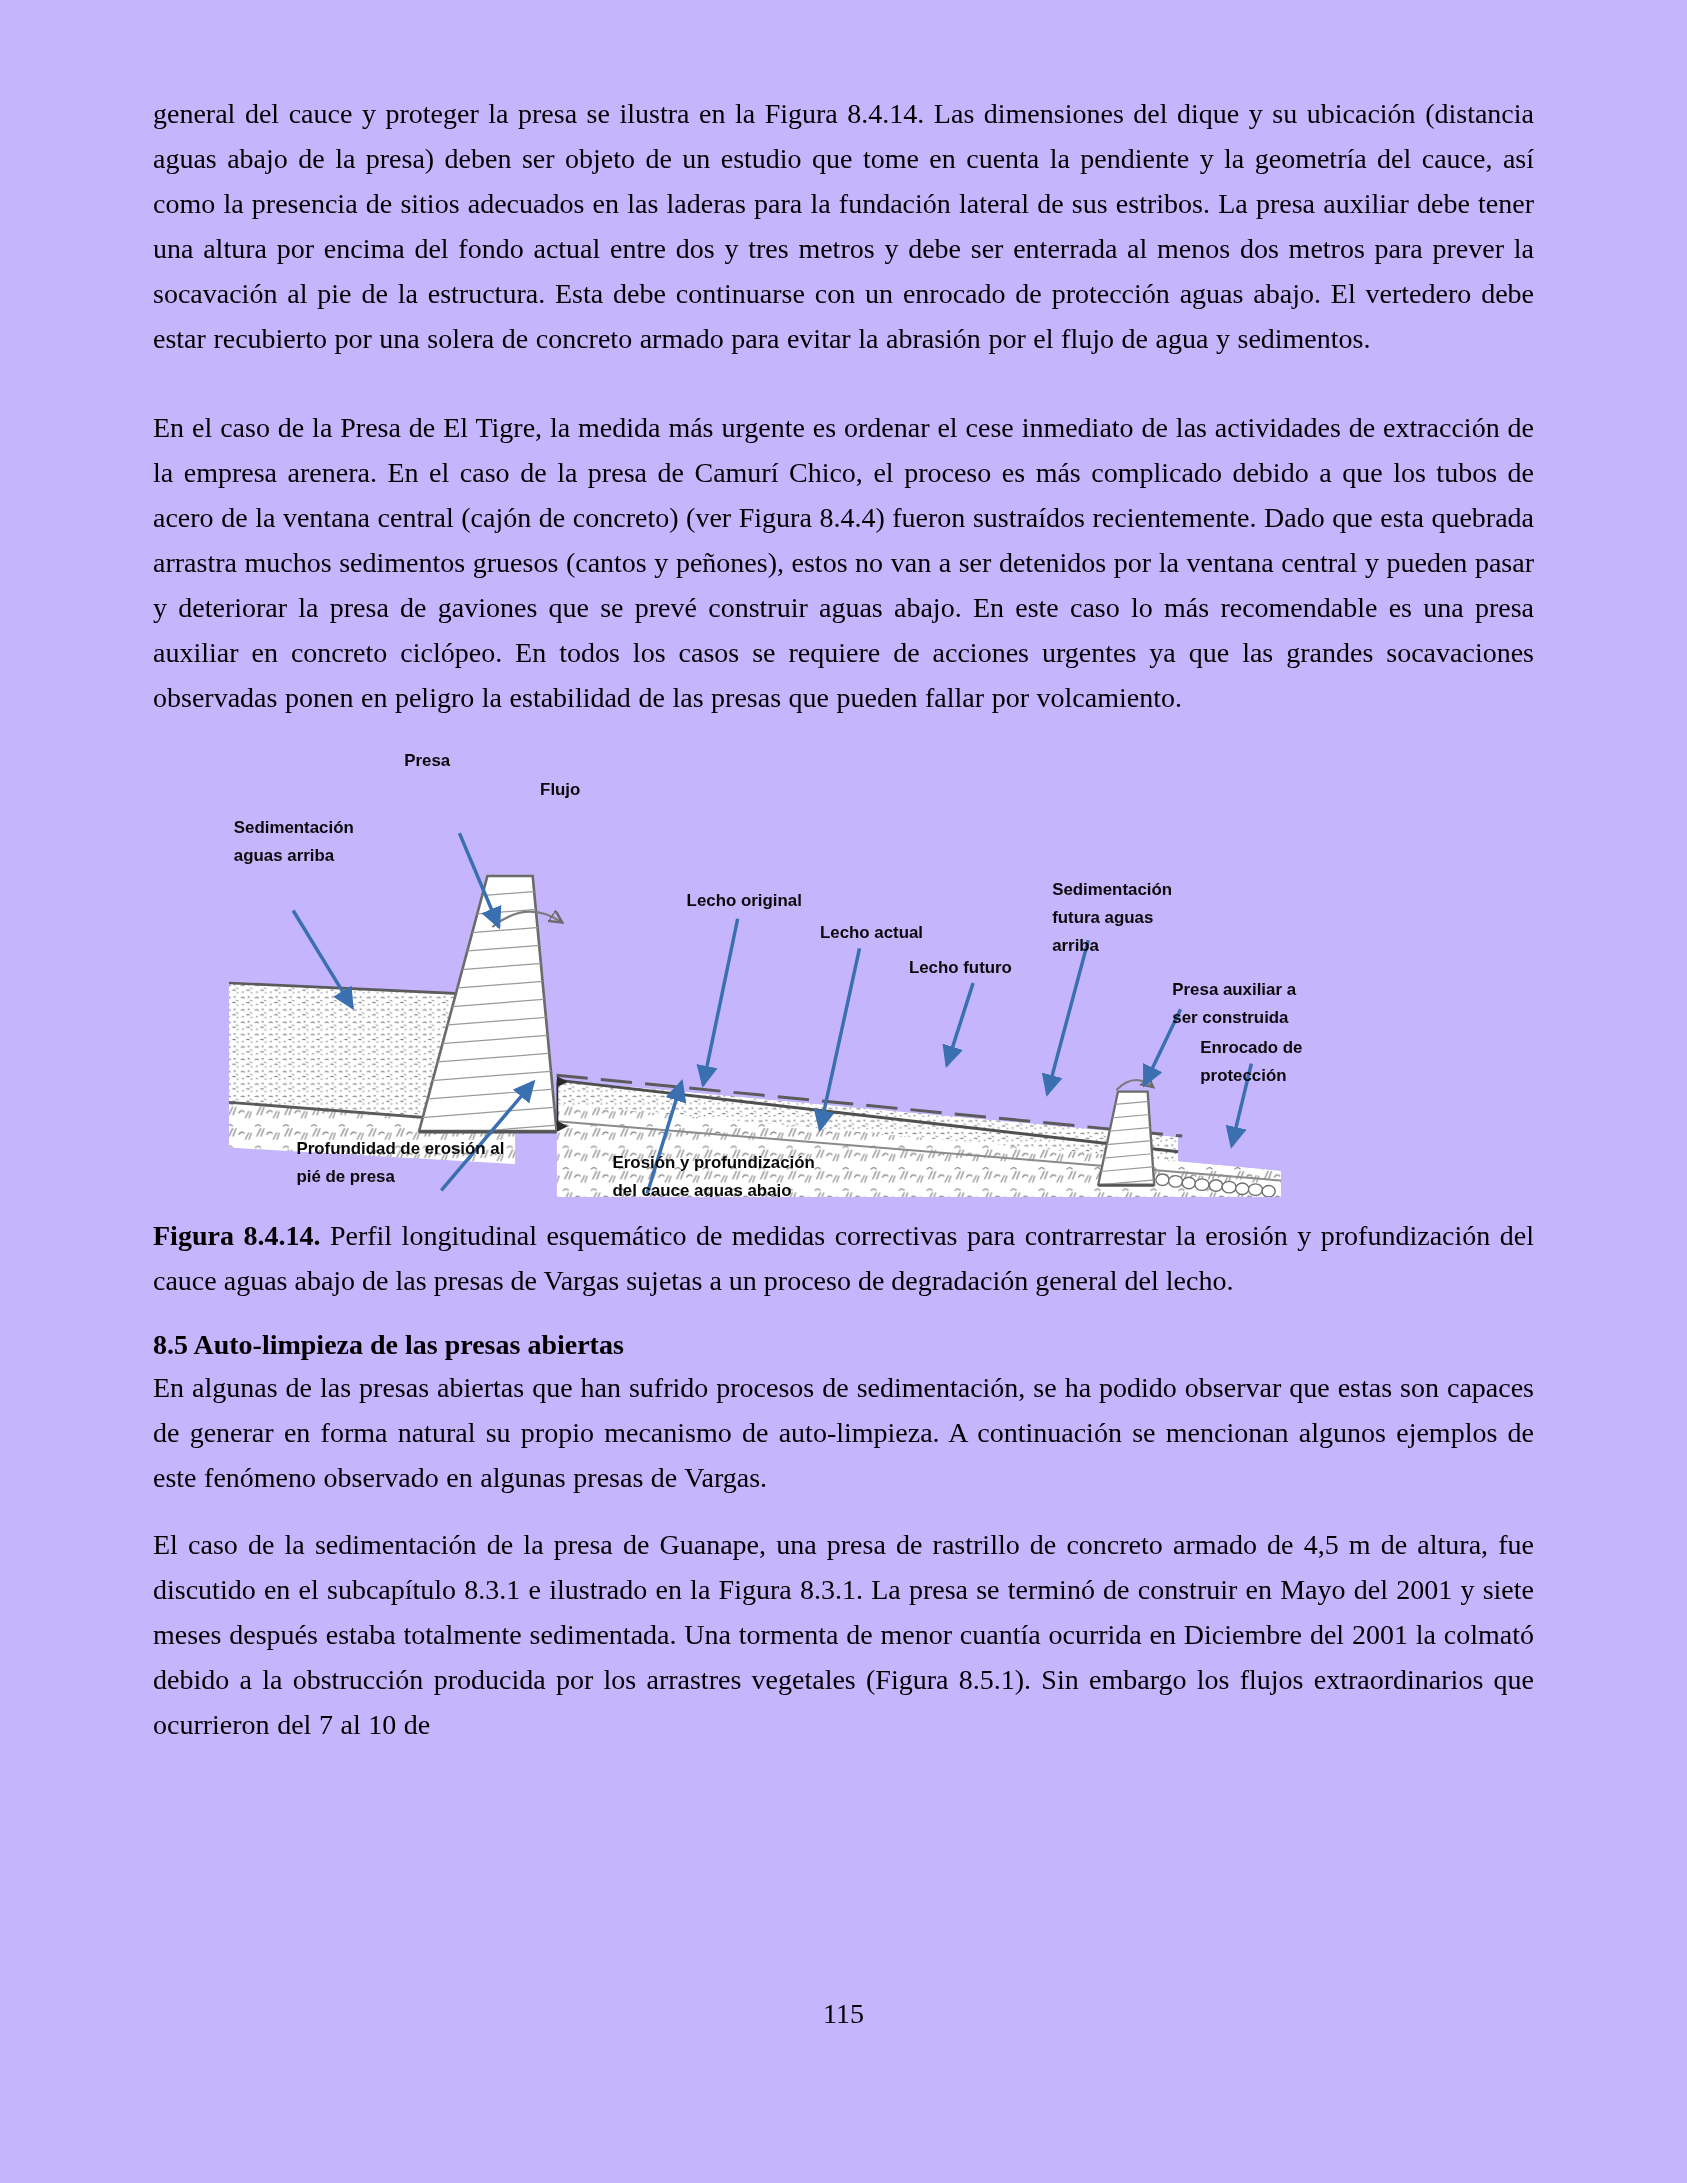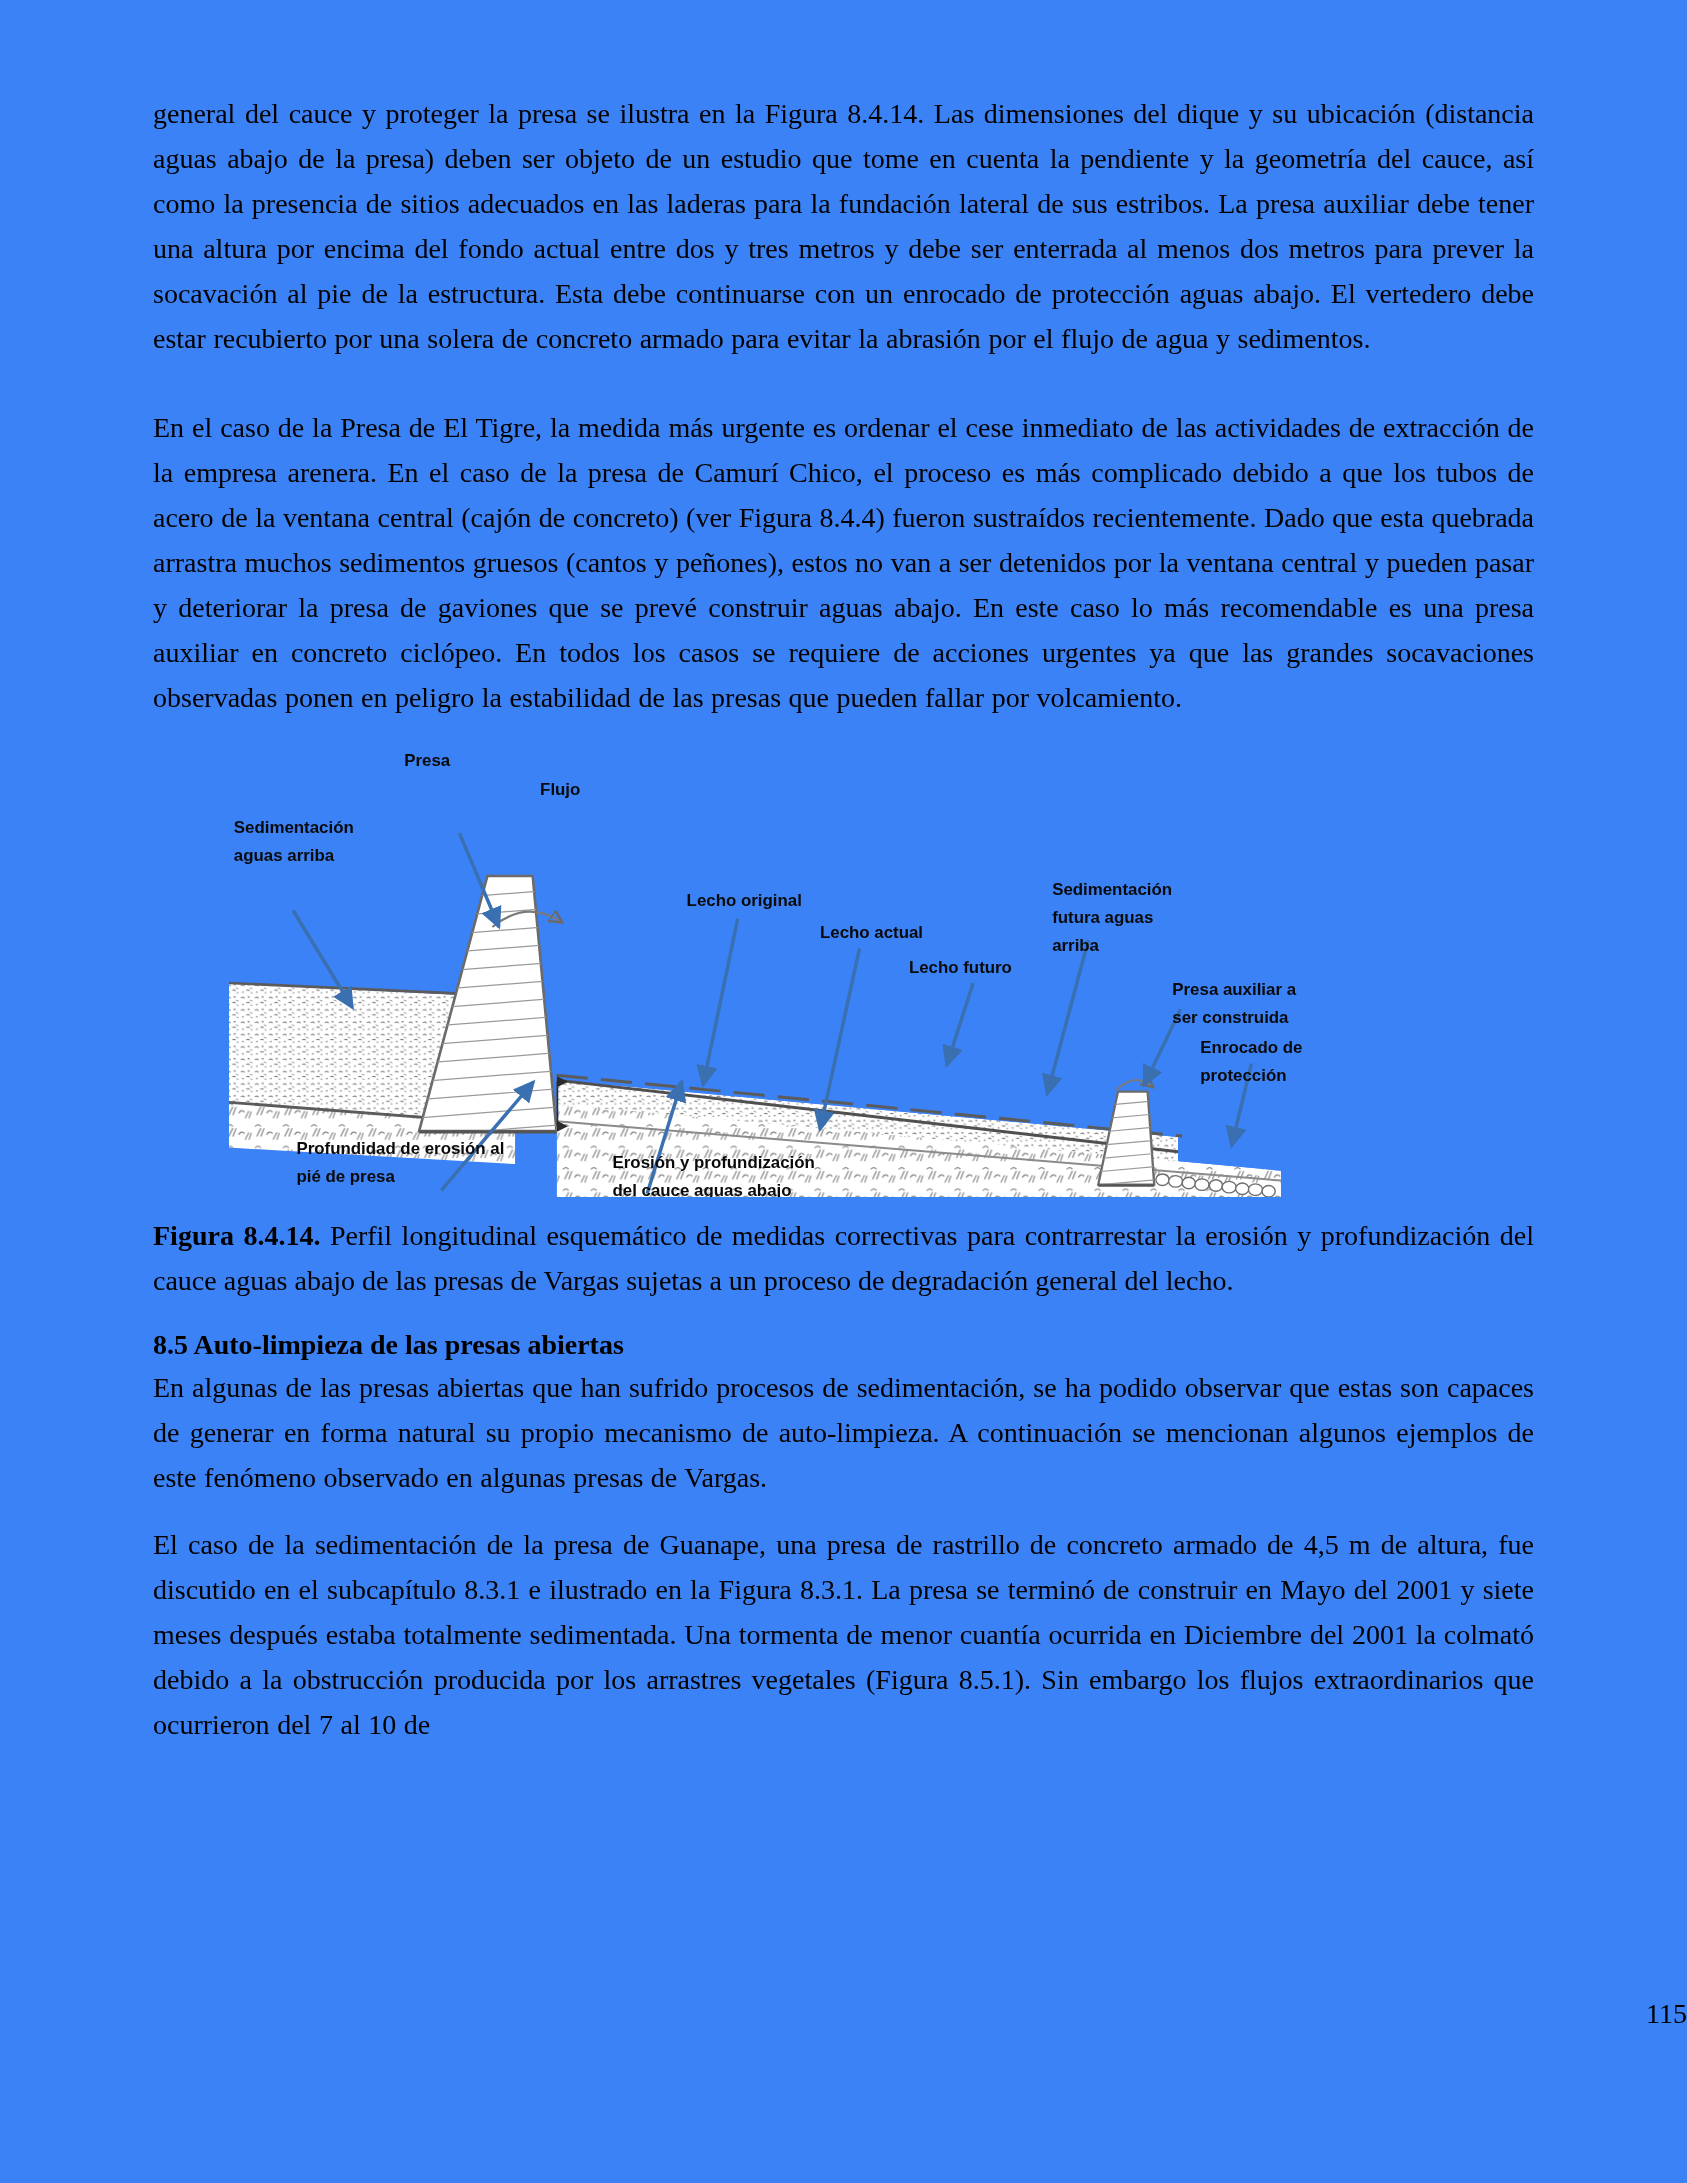--- a/index.html
+++ b/index.html
@@ -13,21 +13,21 @@
     font-family: "Liberation Serif", "DejaVu Serif", serif;
     color: #000000;
     position: relative;
     overflow: hidden;
   }
   .page {
     position: absolute;
     left: 0; top: 0;
     width: 1687px;
     height: 2183px;
-    background: #3b82f6;
+    background: #c4b5fd;
   }
   .content {
     position: absolute;
     left: 153px;
     top: 91px;
     width: 1381px;
   }
   p.body-text {
     font-size: 28px;
     line-height: 45px;
@@ -60,21 +60,21 @@
     text-align: justify;
     margin: 0;
   }
   .caption b { font-weight: bold; }
 
   .page-number {
     position: absolute;
     left: 0;
     top: 1998px;
     width: 1687px;
-    text-align: right;
+    text-align: center;
     font-size: 28px;
     font-family: "Liberation Serif", "DejaVu Serif", serif;
   }
 
   
   .figure-wrap {
     position: relative;
     width: 1381px;
     height: 461px;
     margin: 16px;

